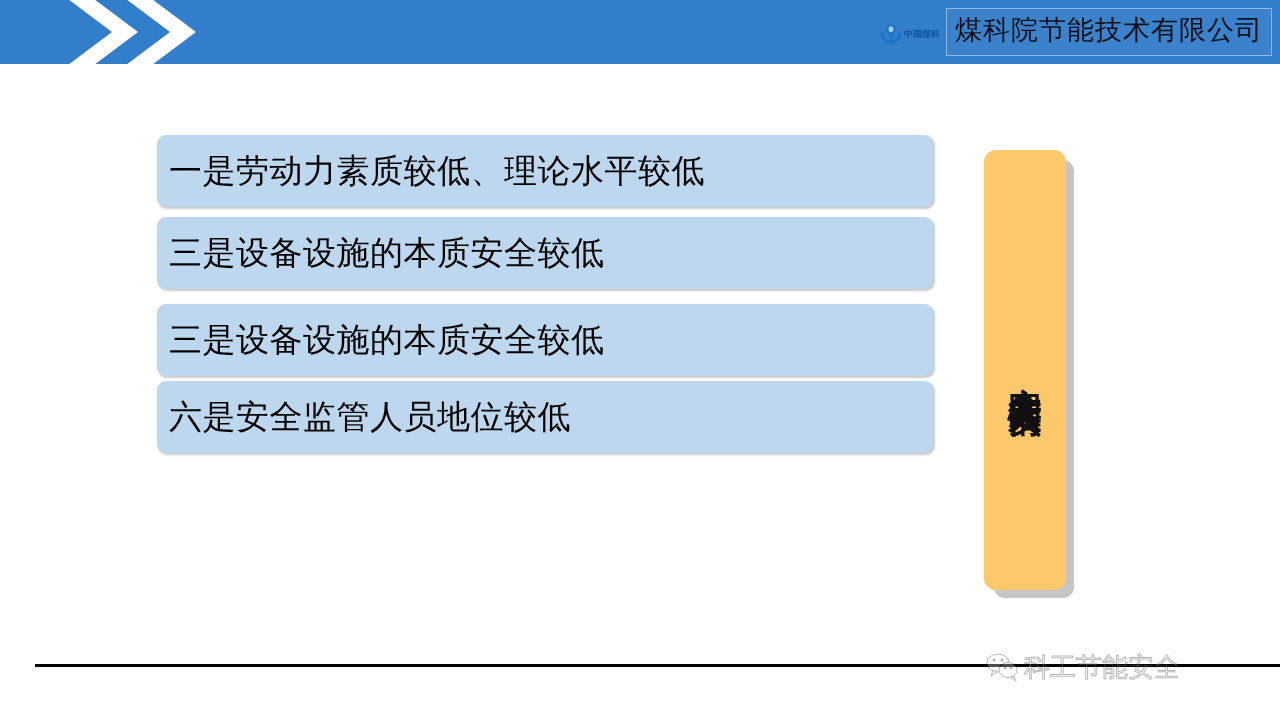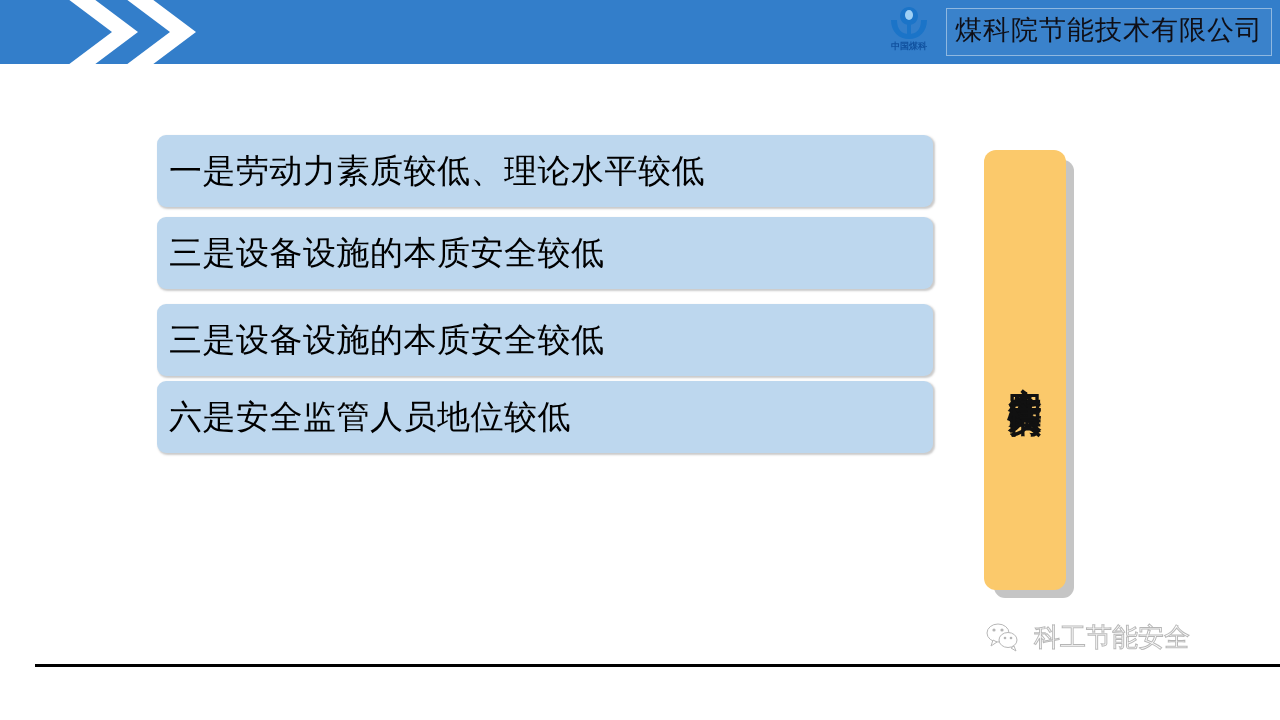--- a/index.html
+++ b/index.html
@@ -39,21 +39,21 @@
     height: 64px;
     display: flex;
     align-items: center;
     gap: 6px;
   }
   .logo-wrap {
     width: 62px;
     height: 58px;
     position: relative;
     display: flex;
-    flex-direction: column;
+    flex-direction: row;
     align-items: center;
     justify-content: flex-start;
     padding-top: 3px;
     box-sizing: border-box;
   }
   .logo-mark {
     width: 44px;
     height: 34px;
   }
   .logo-caption {
@@ -141,24 +141,24 @@
     position: absolute;
     left: 35px;
     top: 664px;
     width: 1245px;
     height: 3px;
     background: #000000;
   }
   .watermark {
     position: absolute;
     left: 985px;
-    top: 622px;
-    display: flex;
-    align-items: center;
-    gap: 15px;
+    top: 652px;
+    display: flex;
+    align-items: center;
+    gap: 5px;
     opacity: 0.30;
   }
   .wechat-icon { width: 34px; height: 30px; }
   .watermark-text {
     font-family: "DejaVu Serif", "Liberation Serif", serif;
     font-size: 26px;
     color: #ffffff;
     -webkit-text-stroke: 1px #111111;
     line-height: 30px;
     white-space: nowrap;

